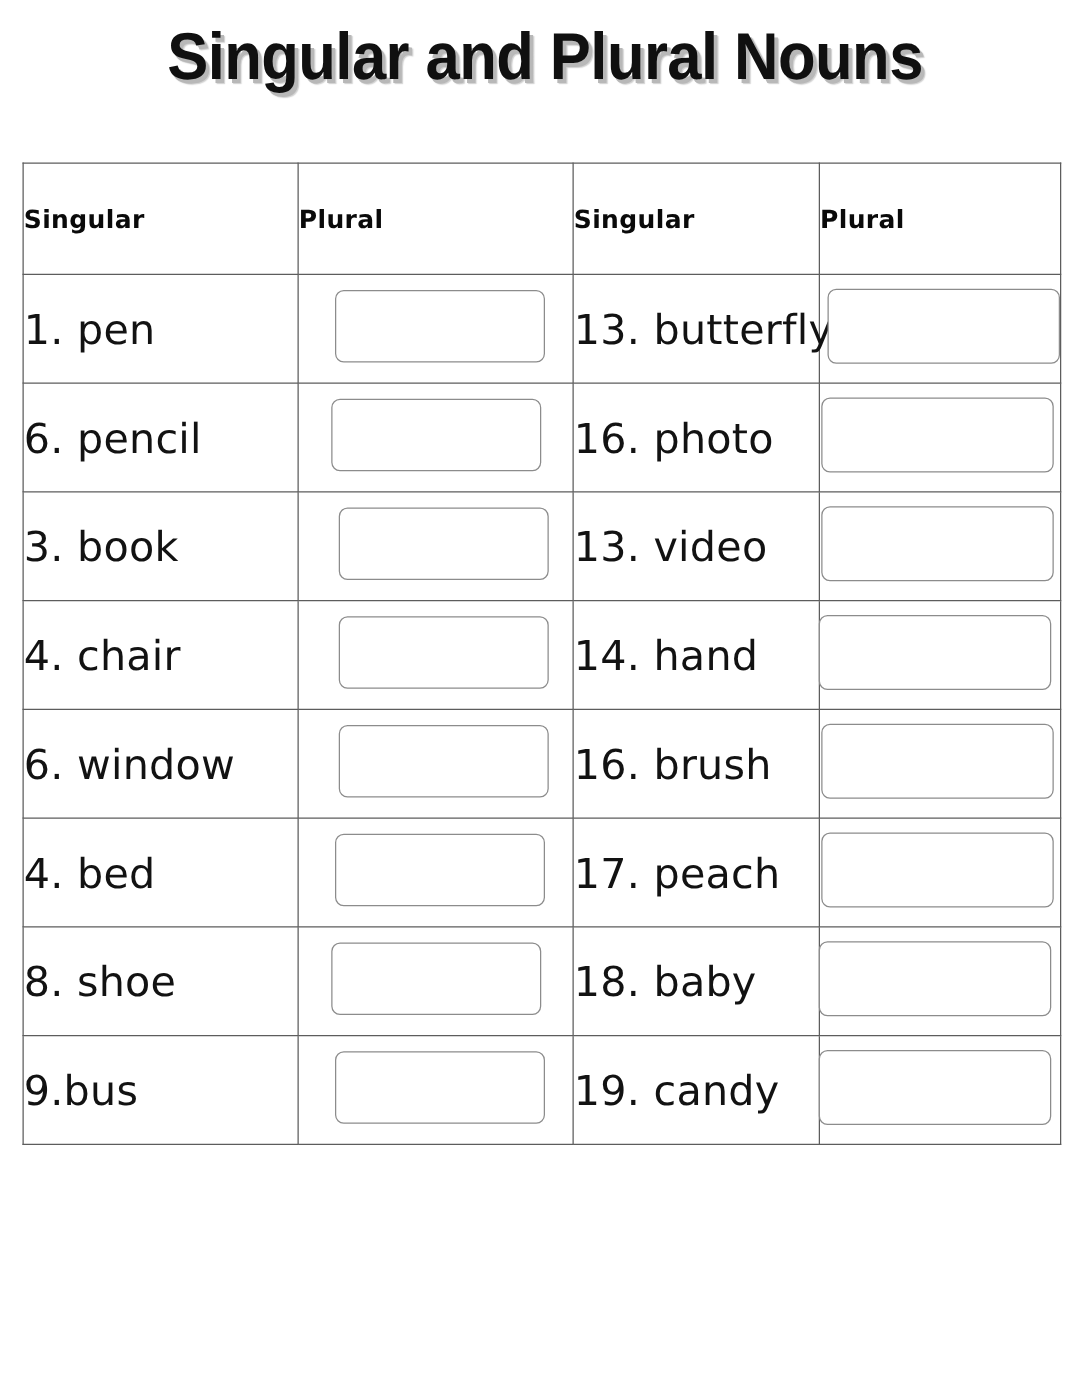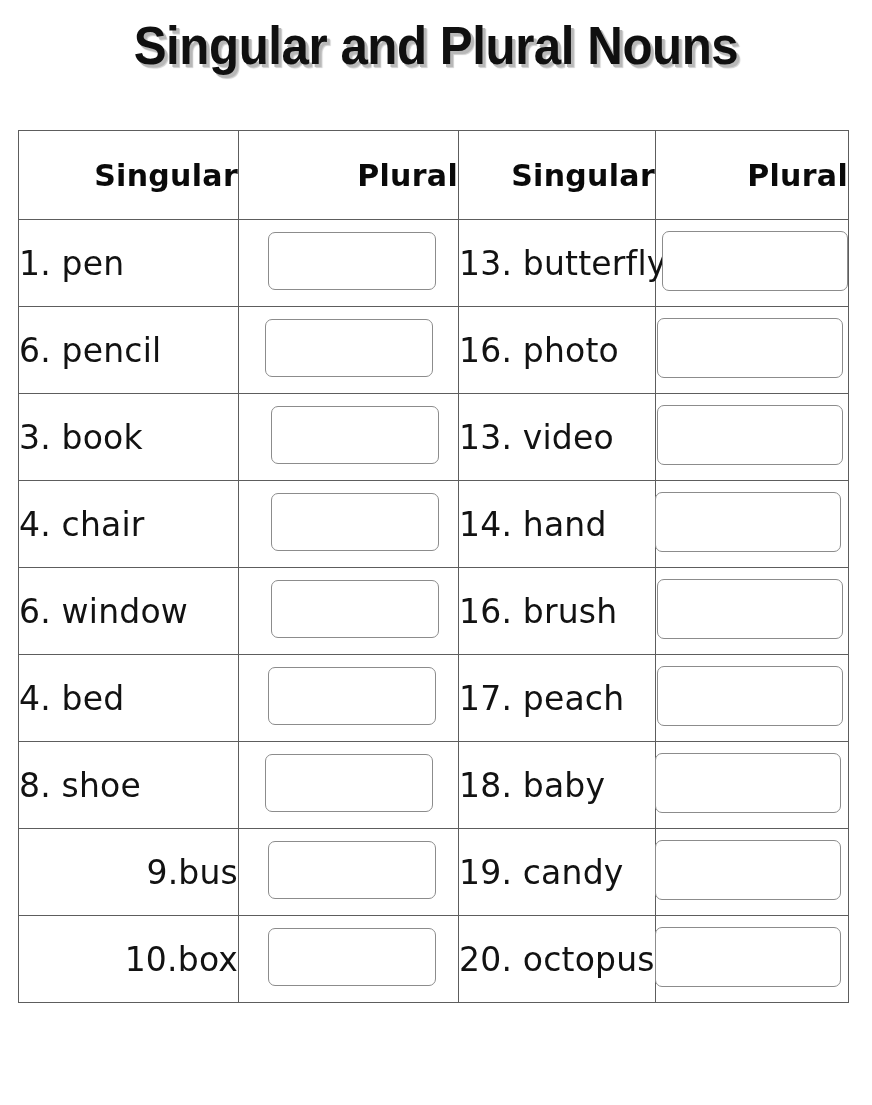--- a/index.html
+++ b/index.html
@@ -49,38 +49,38 @@
 
   #nouns-table td, #nouns-table th {
     border: 1.5px solid #5d5d5d;
     padding: 0;
     vertical-align: middle;
     background: #ffffff;
   }
 
   .head-cell {
     height: 88px;
-    text-align: right;
+    text-align: left;
     font-family: "DejaVu Sans", sans-serif;
     font-weight: bold;
-    font-size: 30px;
+    font-size: 20px;
     color: #0a0a0a;
     letter-spacing: 0.3px;
   }
 
   .word-cell {
     height: 86px;
     font-family: "DejaVu Sans", sans-serif;
     font-size: 33px;
     color: #121212;
     padding-left: 30px;
     letter-spacing: 0.2px;
     white-space: nowrap;
   }
-  .word-cell.tight { padding-left: 26px; text-align: right; }
+  .word-cell.tight { padding-left: 26px; }
 
   .box-cell {
     height: 86px;
     text-align: center;
   }
 
   .answer-box {
     display: inline-block;
     box-sizing: border-box;
     width: 168px;
@@ -173,21 +173,15 @@
       <td class="box-cell wide"><span class="answer-box nudge-l2"></span></td>
     </tr>
 
     <tr>
       <td class="word-cell tight">9.bus</td>
       <td class="box-cell"><span class="answer-box nudge-r1"></span></td>
       <td class="word-cell">19. candy</td>
       <td class="box-cell wide"><span class="answer-box nudge-l2"></span></td>
     </tr>
 
-    <tr>
-      <td class="word-cell tight">10.box</td>
-      <td class="box-cell"><span class="answer-box nudge-r1"></span></td>
-      <td class="word-cell">20. octopus</td>
-      <td class="box-cell wide"><span class="answer-box nudge-l2"></span></td>
-    </tr>
 
   </tbody>
 </table>
 
 </body></html>

